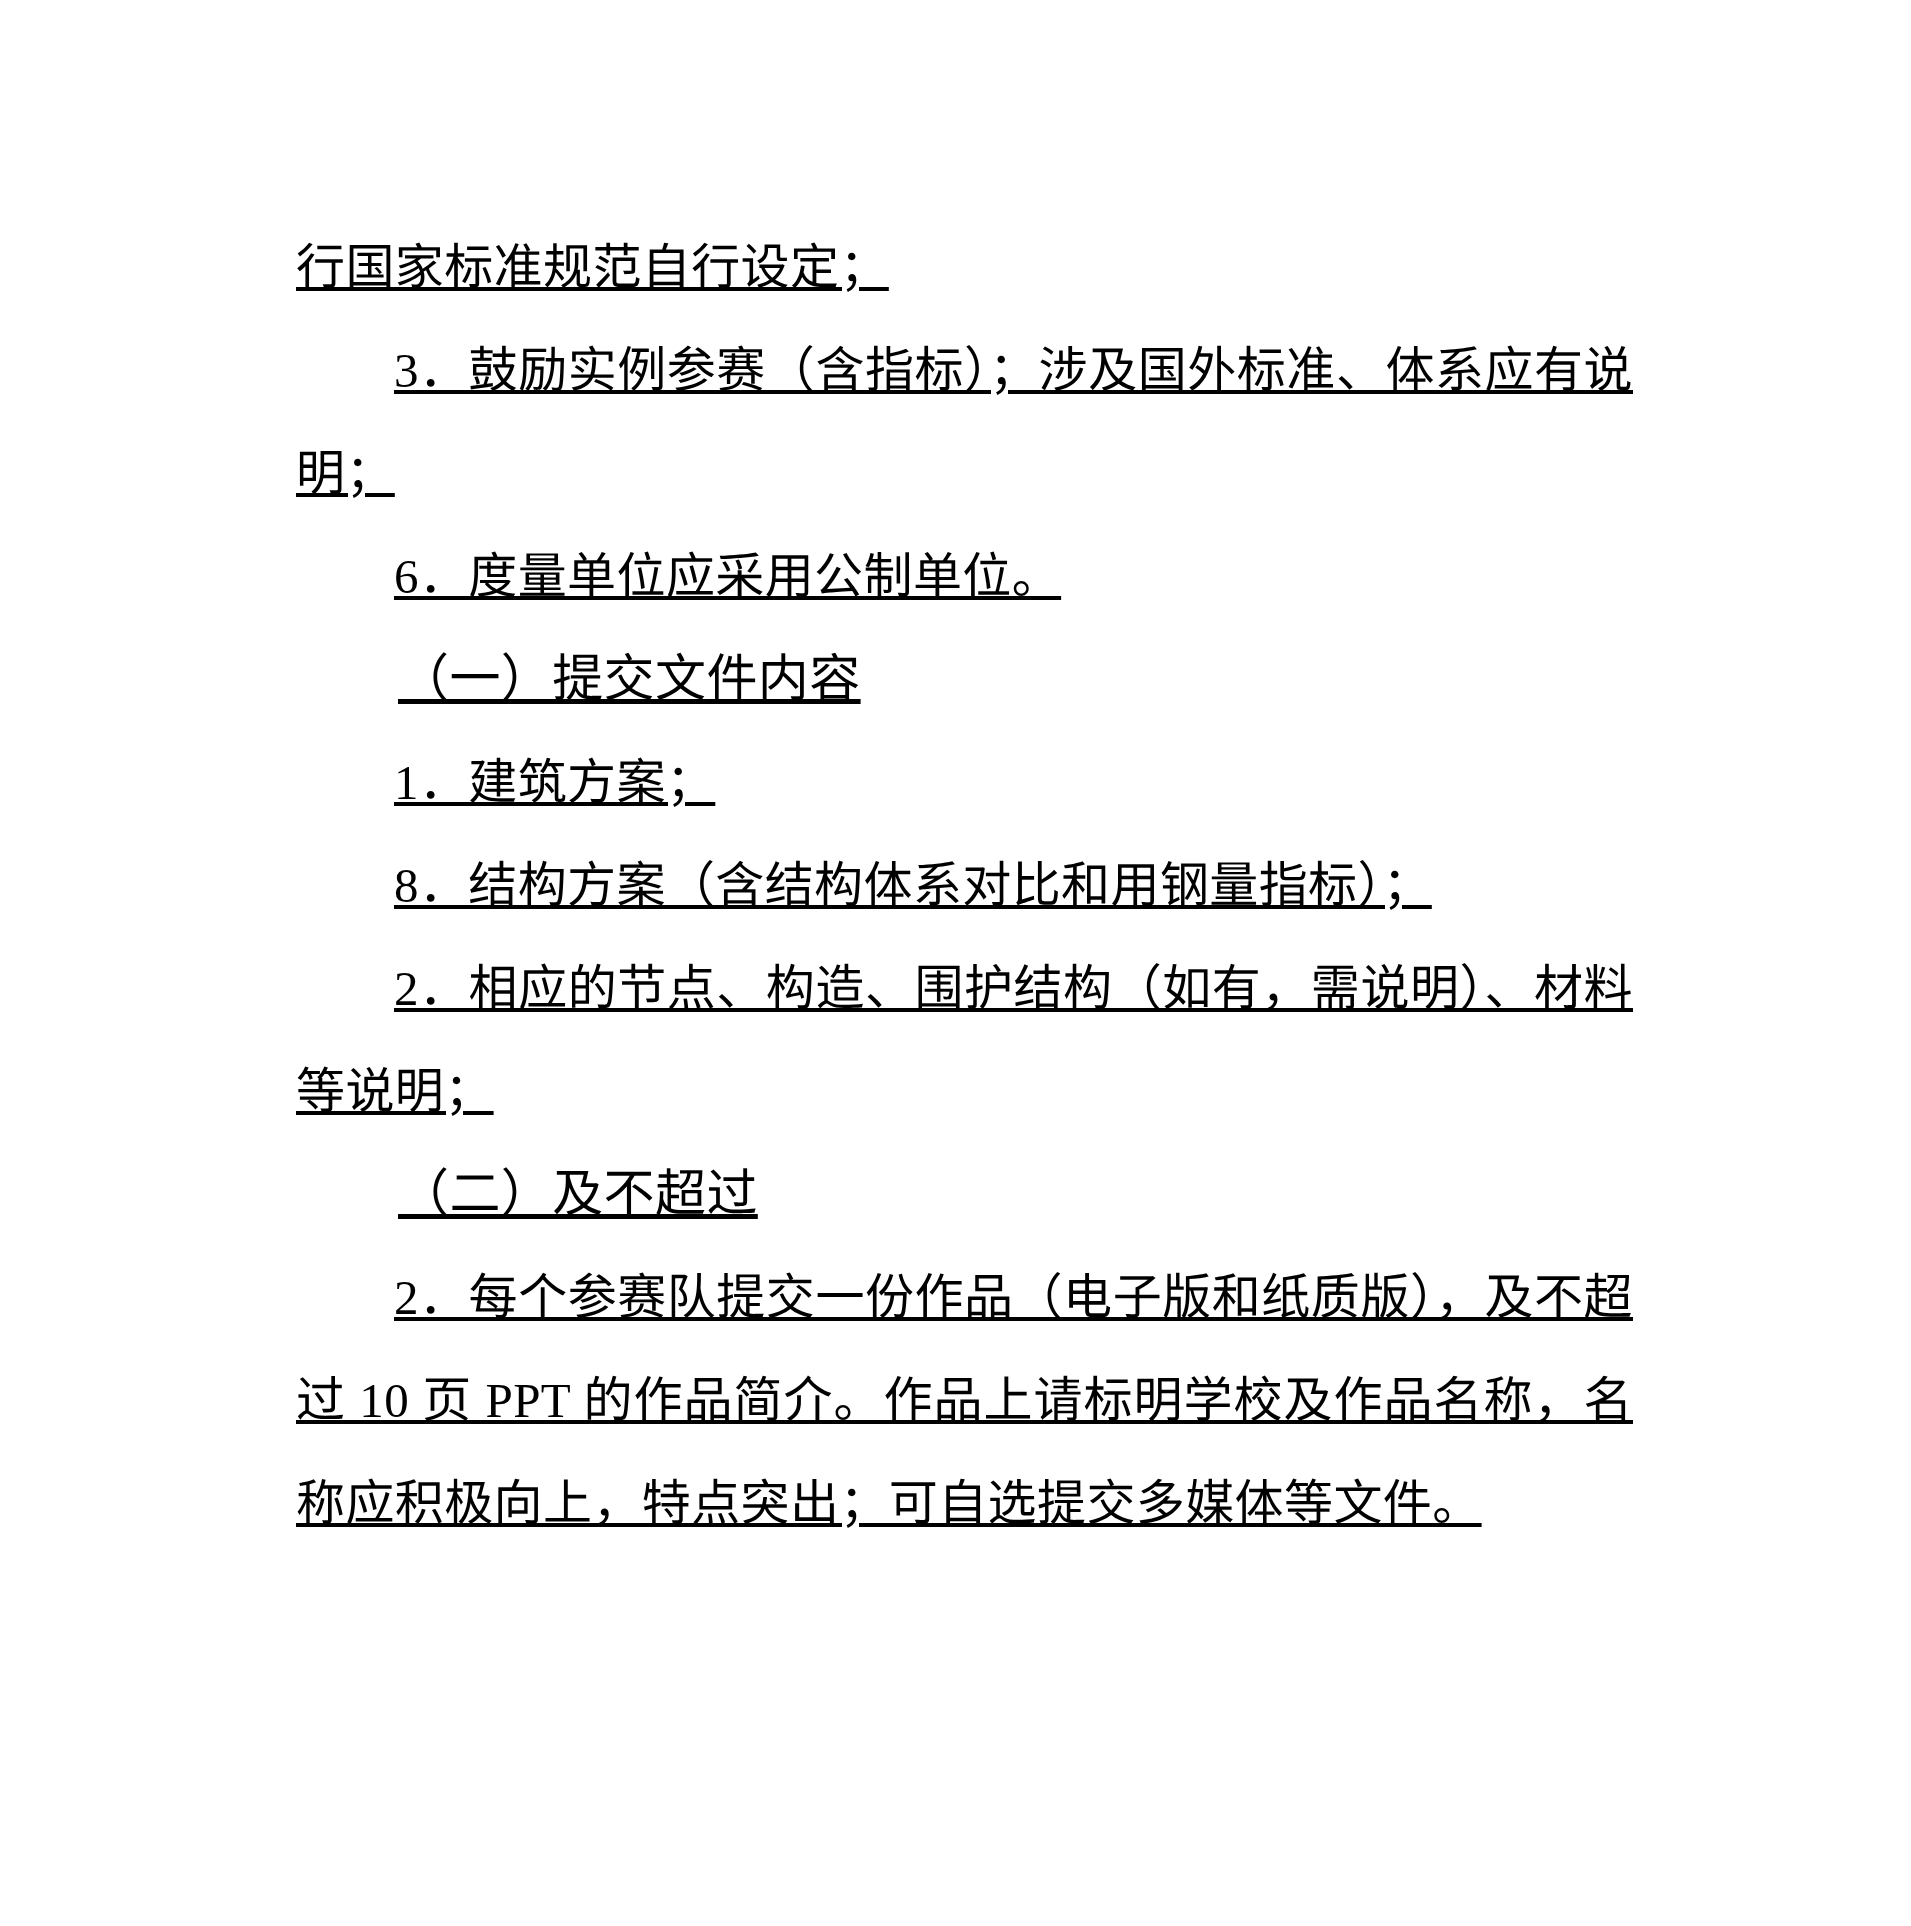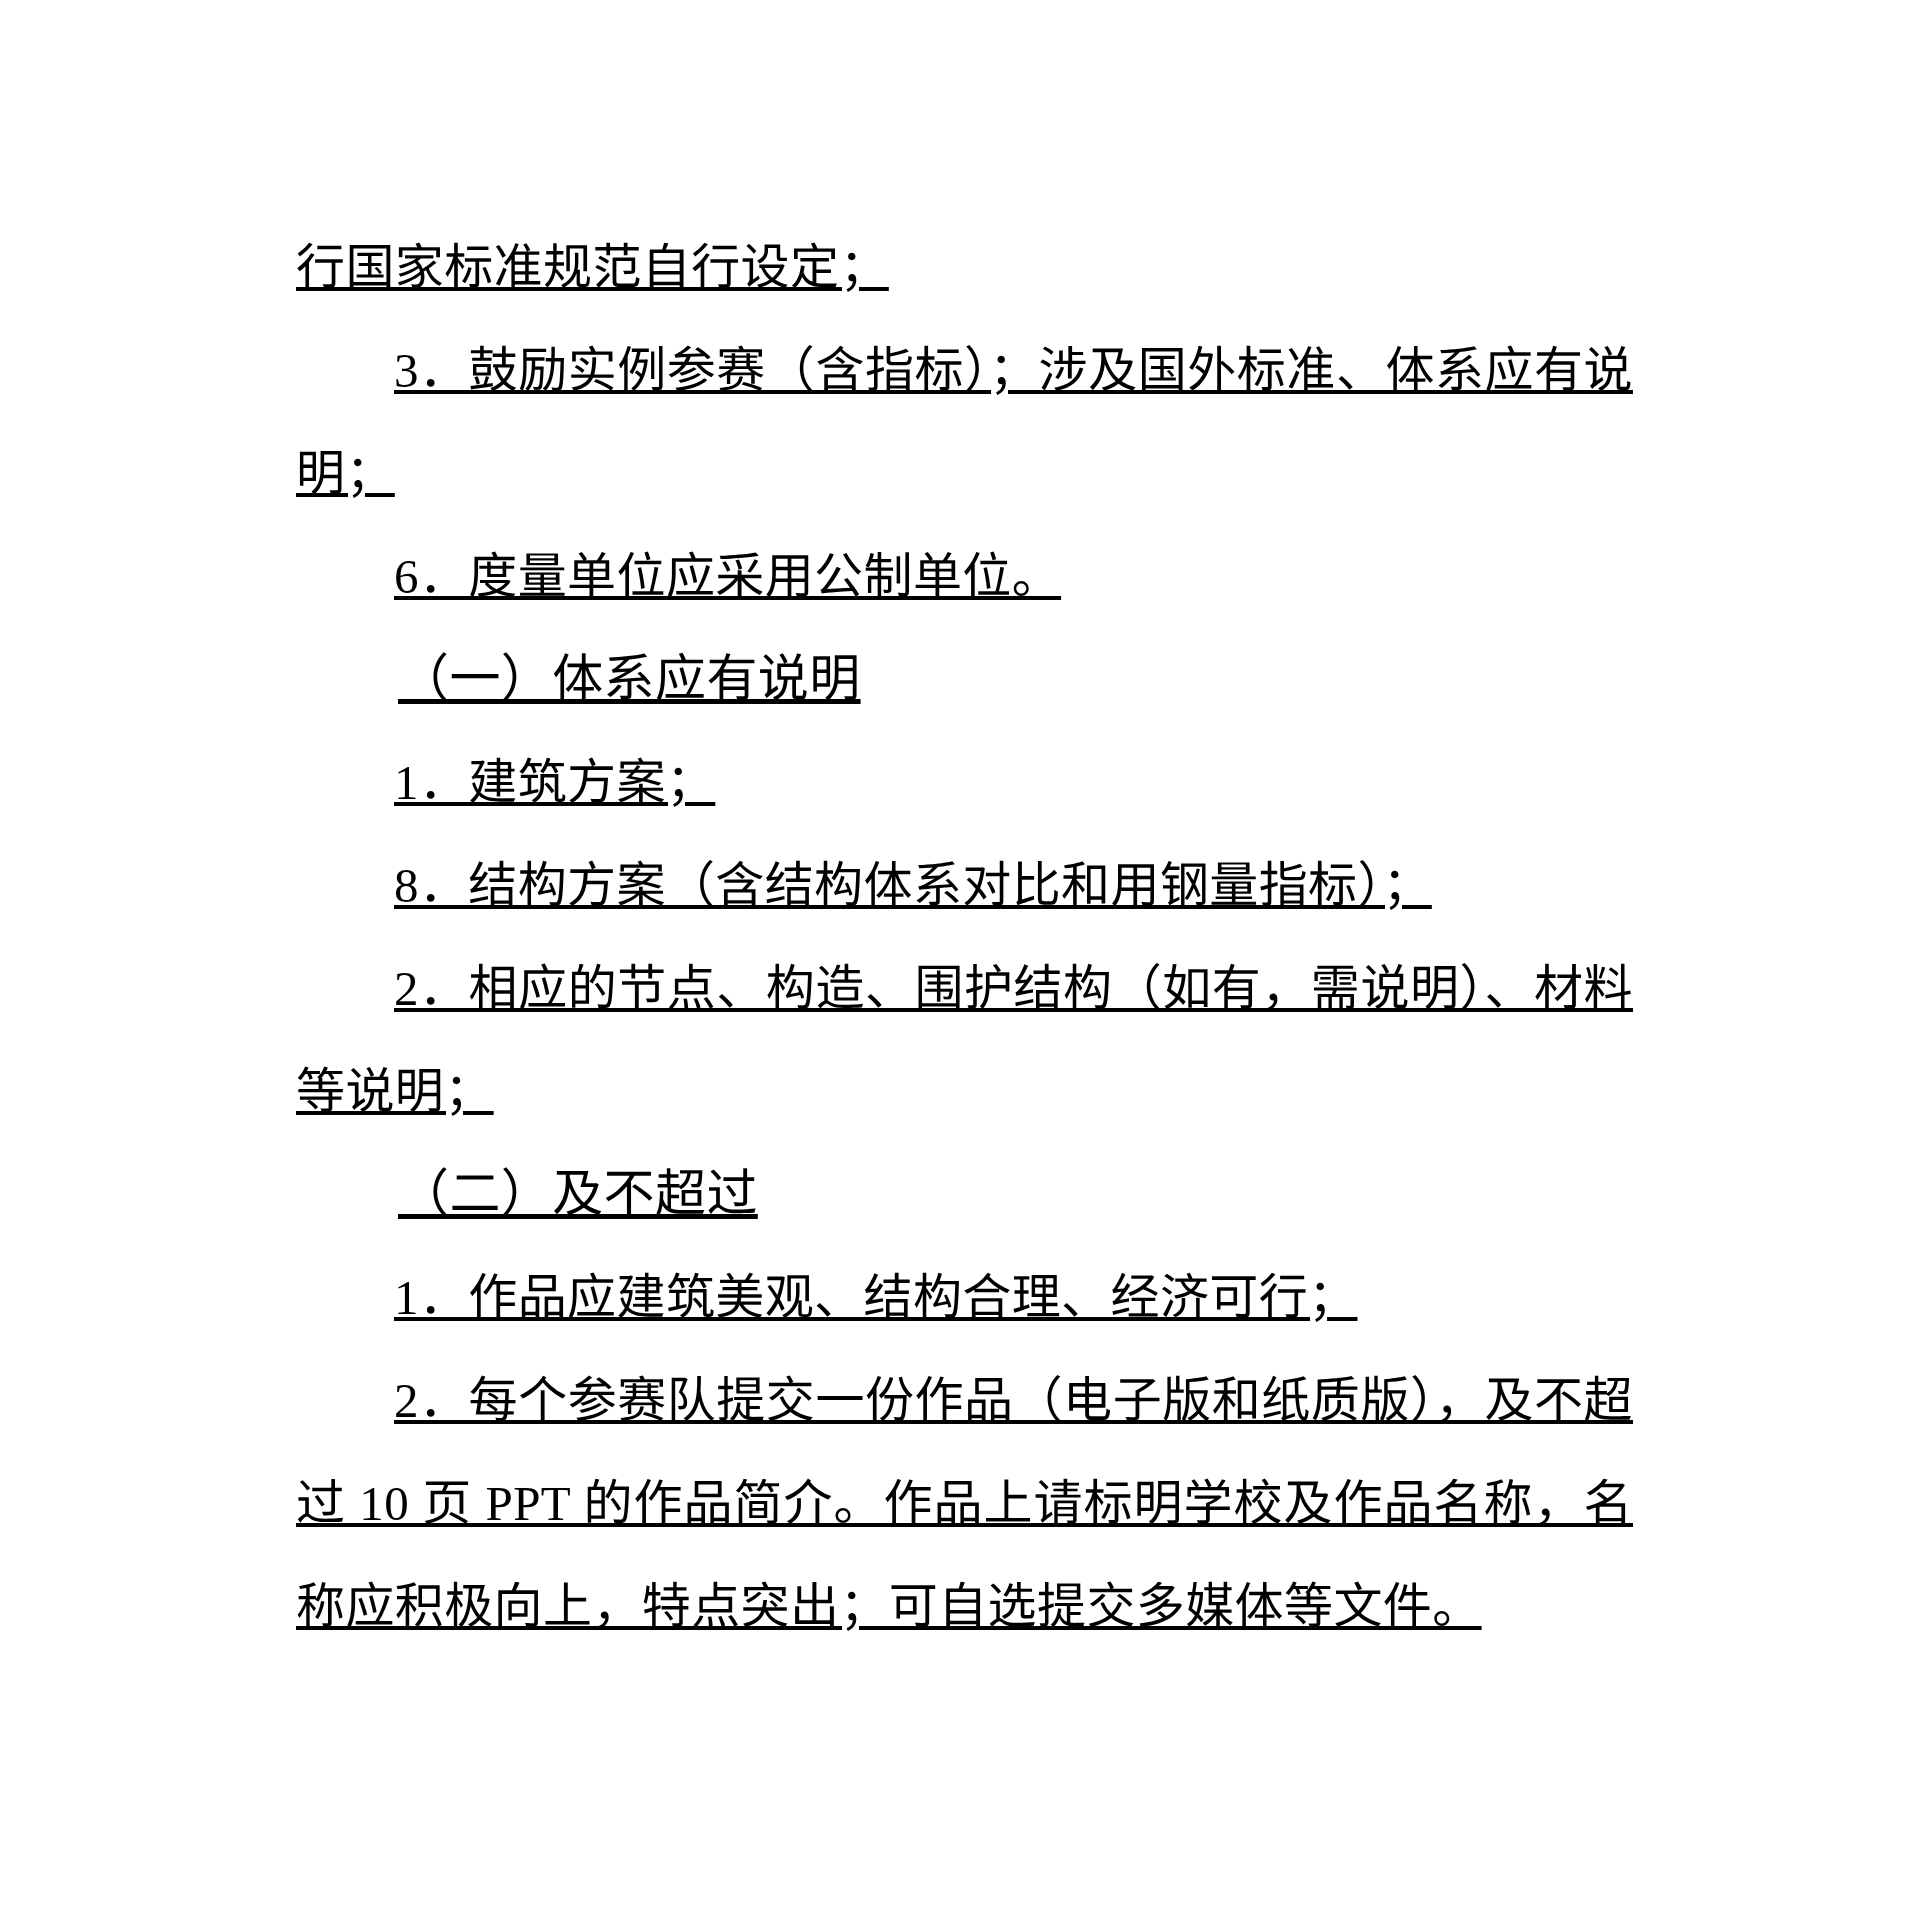--- a/index.html
+++ b/index.html
@@ -45,32 +45,31 @@
 <div class="page">
   <div class="content">
 
     <p class="para no-indent">行国家标准规范自行设定；</p>
 
     <p class="para indent">3．鼓励实例参赛（含指标）；涉及国外标准、体系应有说明；</p>
 
     <p class="para indent">6．度量单位应采用公制单位。</p>
 
 
-    <p class="para indent heading2">（一）体系应有说明</p>
+    <p class="para indent heading2">（一）提交文件内容</p>
 
 
     <p class="para indent">1．建筑方案；</p>
 
     <p class="para indent">8．结构方案（含结构体系对比和用钢量指标）；</p>
 
     <p class="para indent">2．相应的节点、构造、围护结构（如有，需说明）、材料等说明；</p>
 
 
     <p class="para indent heading2">（二）及不超过</p>
 
-    <p class="para indent">1．作品应建筑美观、结构合理、经济可行；</p>
 
     <p class="para indent">2．每个参赛队提交一份作品（电子版和纸质版），及不超过 10 页 PPT 的作品简介。作品上请标明学校及作品名称，名称应积极向上，特点突出；可自选提交多媒体等文件。</p>
 
   </div>
 
 </div>
 
 
 </body></html>

